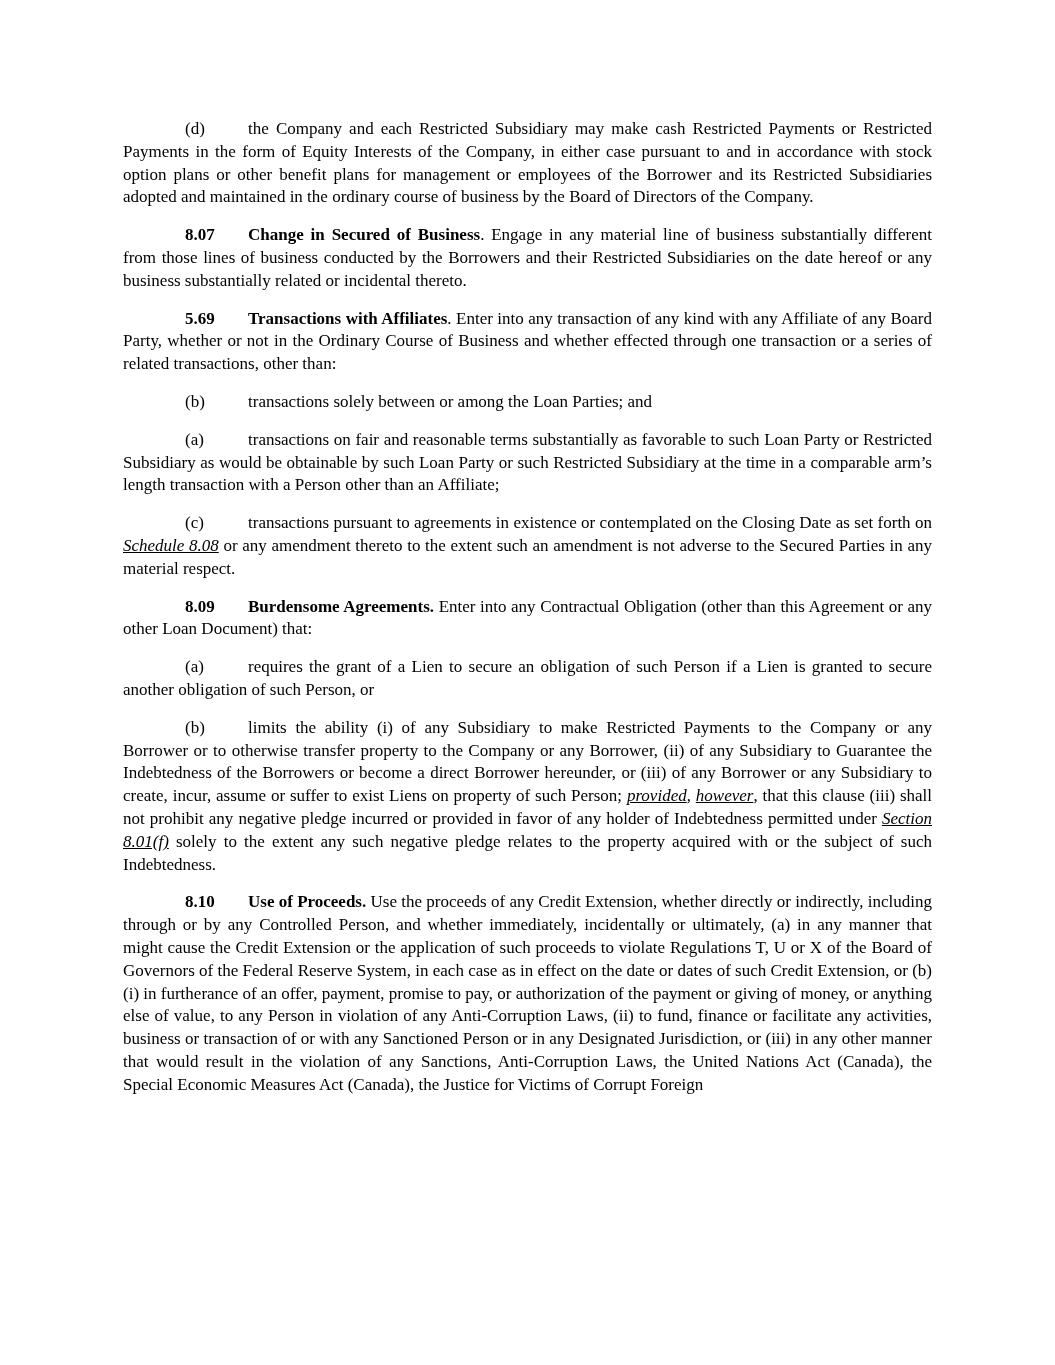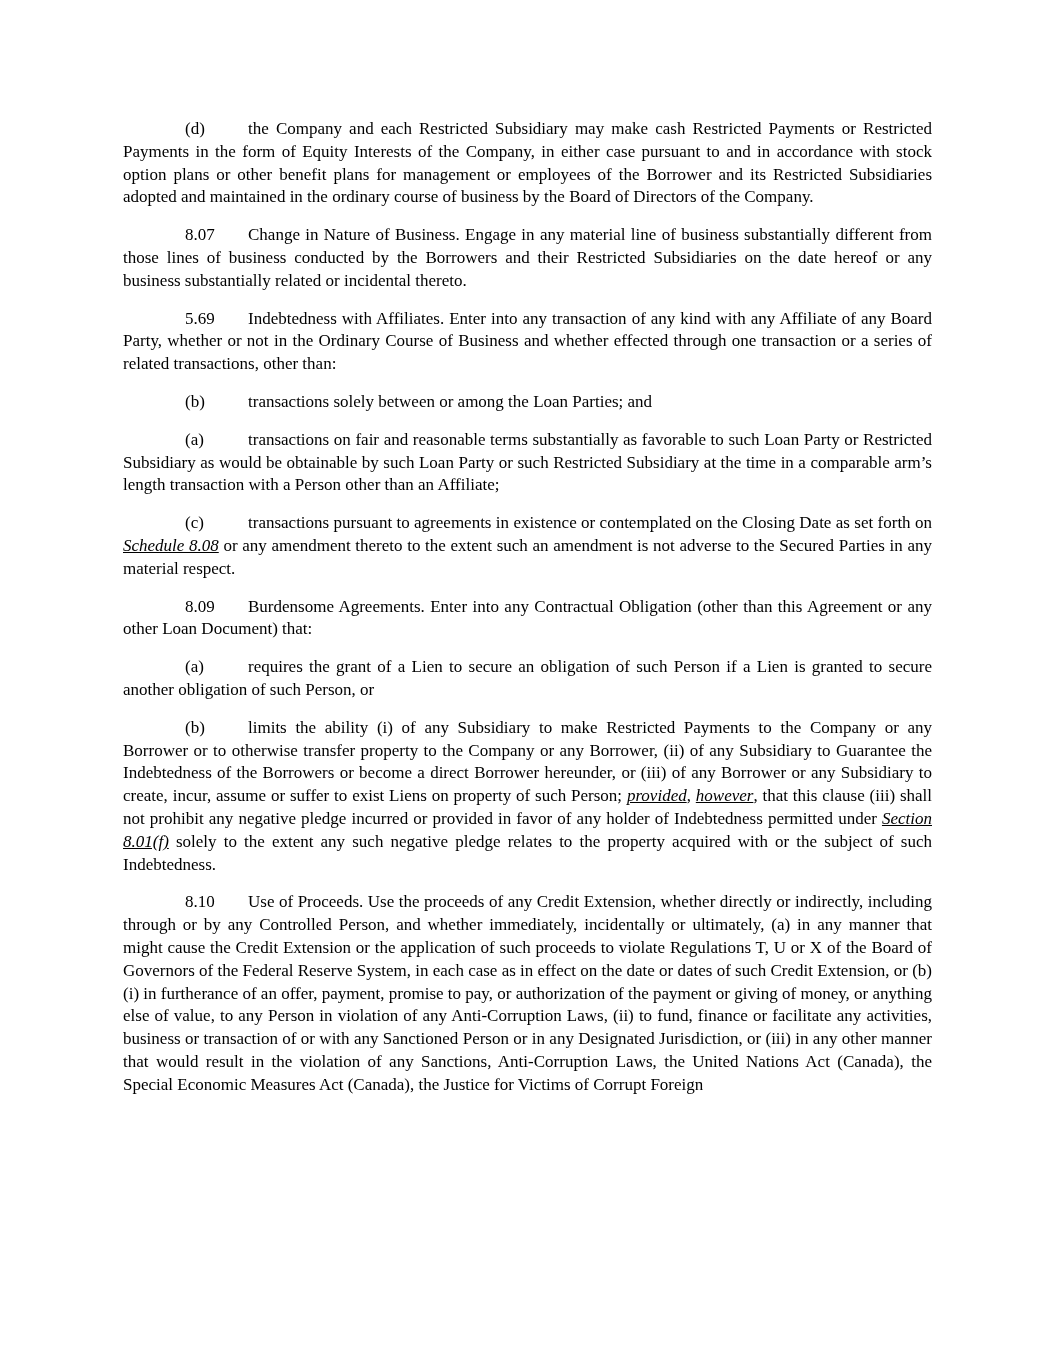--- a/index.html
+++ b/index.html
@@ -24,21 +24,21 @@
     line-height: 22.8px;
     text-align: justify;
     text-indent: 62px;
     margin: 0 0 15px 0;
   }
   span.lbl {
     display: inline-block;
     width: 63px;
     text-indent: 0;
   }
-  span.b { font-weight: normal; }
+  span.b { font-weight: bold; }
   span.u { text-decoration: underline; font-style: italic; }
   .page-number {
     position: absolute;
     top: 1224px;
     left: 0;
     width: 100%;
     text-align: left;
     font-size: 17px;
   }
   .footer {
@@ -48,22 +48,22 @@
     font-size: 10px;
     line-height: 18.5px;
   }
 </style>
 </head>
 <body>
 
 <div class="page">
   <div class="content">
       <p class="para"><span class="lbl">(d)</span><span>the Company and each Restricted Subsidiary may make cash Restricted Payments or Restricted Payments in the form of Equity Interests of the Company, in either case pursuant to and in accordance with stock option plans or other benefit plans for management or employees of the Borrower and its Restricted Subsidiaries adopted and maintained in the ordinary course of business by the Board of Directors of the Company.</span></p>
-      <p class="para"><span class="lbl b">8.07</span><span class="b">Change in Nature of Business</span><span>.  Engage in any material line of business substantially different from those lines of business conducted by the Borrowers and their Restricted Subsidiaries on the date hereof or any business substantially related or incidental thereto.</span></p>
-      <p class="para"><span class="lbl b">5.69</span><span class="b">Indebtedness with Affiliates</span><span>.  Enter into any transaction of any kind with any Affiliate of any Board Party, whether or not in the Ordinary Course of Business and whether effected through one transaction or a series of related transactions, other than:</span></p>
+      <p class="para"><span class="lbl b">8.07</span><span class="b">Change in Secured of Business</span><span>.  Engage in any material line of business substantially different from those lines of business conducted by the Borrowers and their Restricted Subsidiaries on the date hereof or any business substantially related or incidental thereto.</span></p>
+      <p class="para"><span class="lbl b">5.69</span><span class="b">Transactions with Affiliates</span><span>.  Enter into any transaction of any kind with any Affiliate of any Board Party, whether or not in the Ordinary Course of Business and whether effected through one transaction or a series of related transactions, other than:</span></p>
       <p class="para"><span class="lbl">(b)</span><span>transactions solely between or among the Loan Parties; and</span></p>
       <p class="para"><span class="lbl">(a)</span><span>transactions on fair and reasonable terms substantially as favorable to such Loan Party or Restricted Subsidiary as would be obtainable by such Loan Party or such Restricted Subsidiary at the time in a comparable arm’s length transaction with a Person other than an Affiliate;</span></p>
       <p class="para"><span class="lbl">(c)</span><span>transactions pursuant to agreements in existence or contemplated on the Closing Date as set forth on </span><span class="u">Schedule 8.08</span><span> or any amendment thereto to the extent such an amendment is not adverse to the Secured Parties in any material respect.</span></p>
       <p class="para"><span class="lbl b">8.09</span><span class="b">Burdensome Agreements.</span><span>  Enter into any Contractual Obligation (other than this Agreement or any other Loan Document) that:</span></p>
       <p class="para"><span class="lbl">(a)</span><span>requires the grant of a Lien to secure an obligation of such Person if a Lien is granted to secure another obligation of such Person, or</span></p>
       <p class="para"><span class="lbl">(b)</span><span>limits the ability (i) of any Subsidiary to make Restricted Payments to the Company or any Borrower or to otherwise transfer property to the Company or any Borrower, (ii) of any Subsidiary to Guarantee the Indebtedness of the Borrowers or become a direct Borrower hereunder, or (iii) of any Borrower or any Subsidiary to create, incur, assume or suffer to exist Liens on property of such Person; </span><span class="u">provided</span><span>, </span><span class="u">however</span><span>, that this clause (iii) shall not prohibit any negative pledge incurred or provided in favor of any holder of Indebtedness permitted under </span><span class="u">Section 8.01(f)</span><span> solely to the extent any such negative pledge relates to the property acquired with or the subject of such Indebtedness.</span></p>
       <p class="para"><span class="lbl b">8.10</span><span class="b">Use of Proceeds.</span><span>  Use the proceeds of any Credit Extension, whether directly or indirectly, including through or by any Controlled Person, and whether immediately, incidentally or ultimately, (a) in any manner that might cause the Credit Extension or the application of such proceeds to violate Regulations T, U or X of the Board of Governors of the Federal Reserve System, in each case as in effect on the date or dates of such Credit Extension, or (b)(i) in furtherance of an offer, payment, promise to pay, or authorization of the payment or giving of money, or anything else of value, to any Person in violation of any Anti-Corruption Laws, (ii) to fund, finance or facilitate any activities, business or transaction of or with any Sanctioned Person or in any Designated Jurisdiction, or (iii) in any other manner that would result in the violation of any Sanctions, Anti-Corruption Laws,  the United Nations Act (Canada), the Special Economic Measures Act (Canada), the Justice for Victims of Corrupt Foreign</span></p>
     </div>
   <div class="page-number">149</div>
   <div class="footer">

